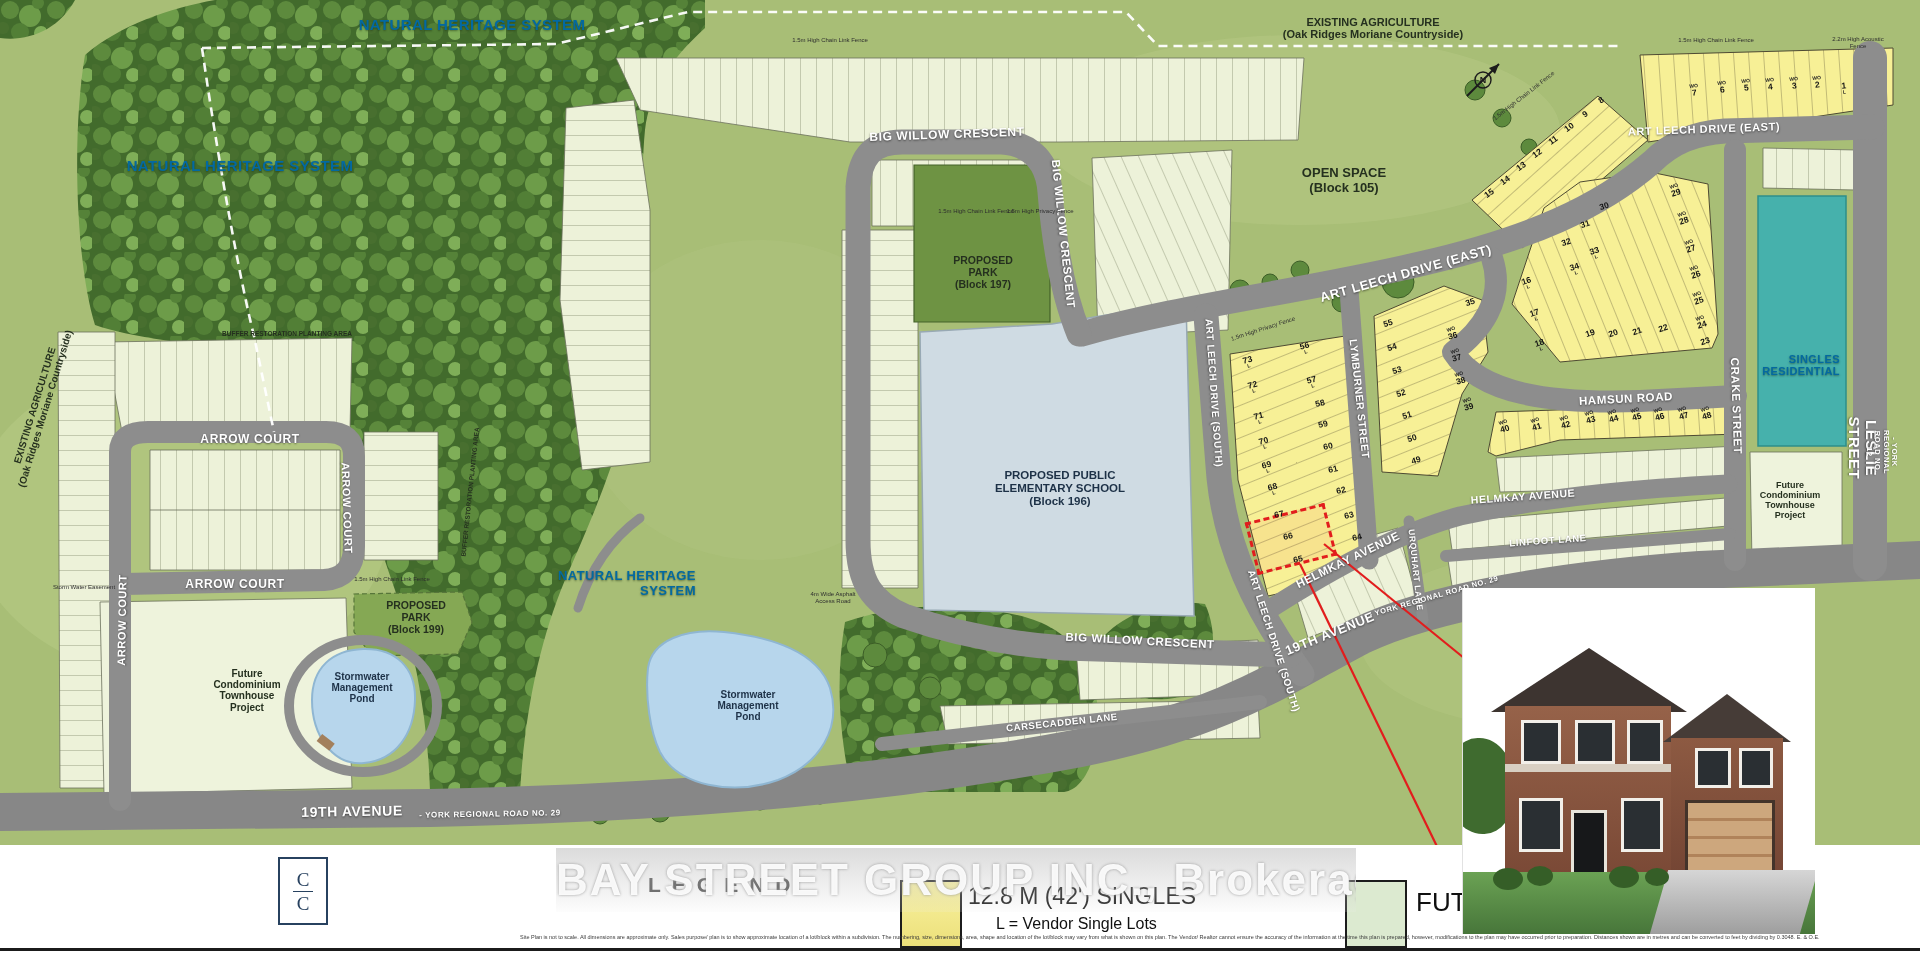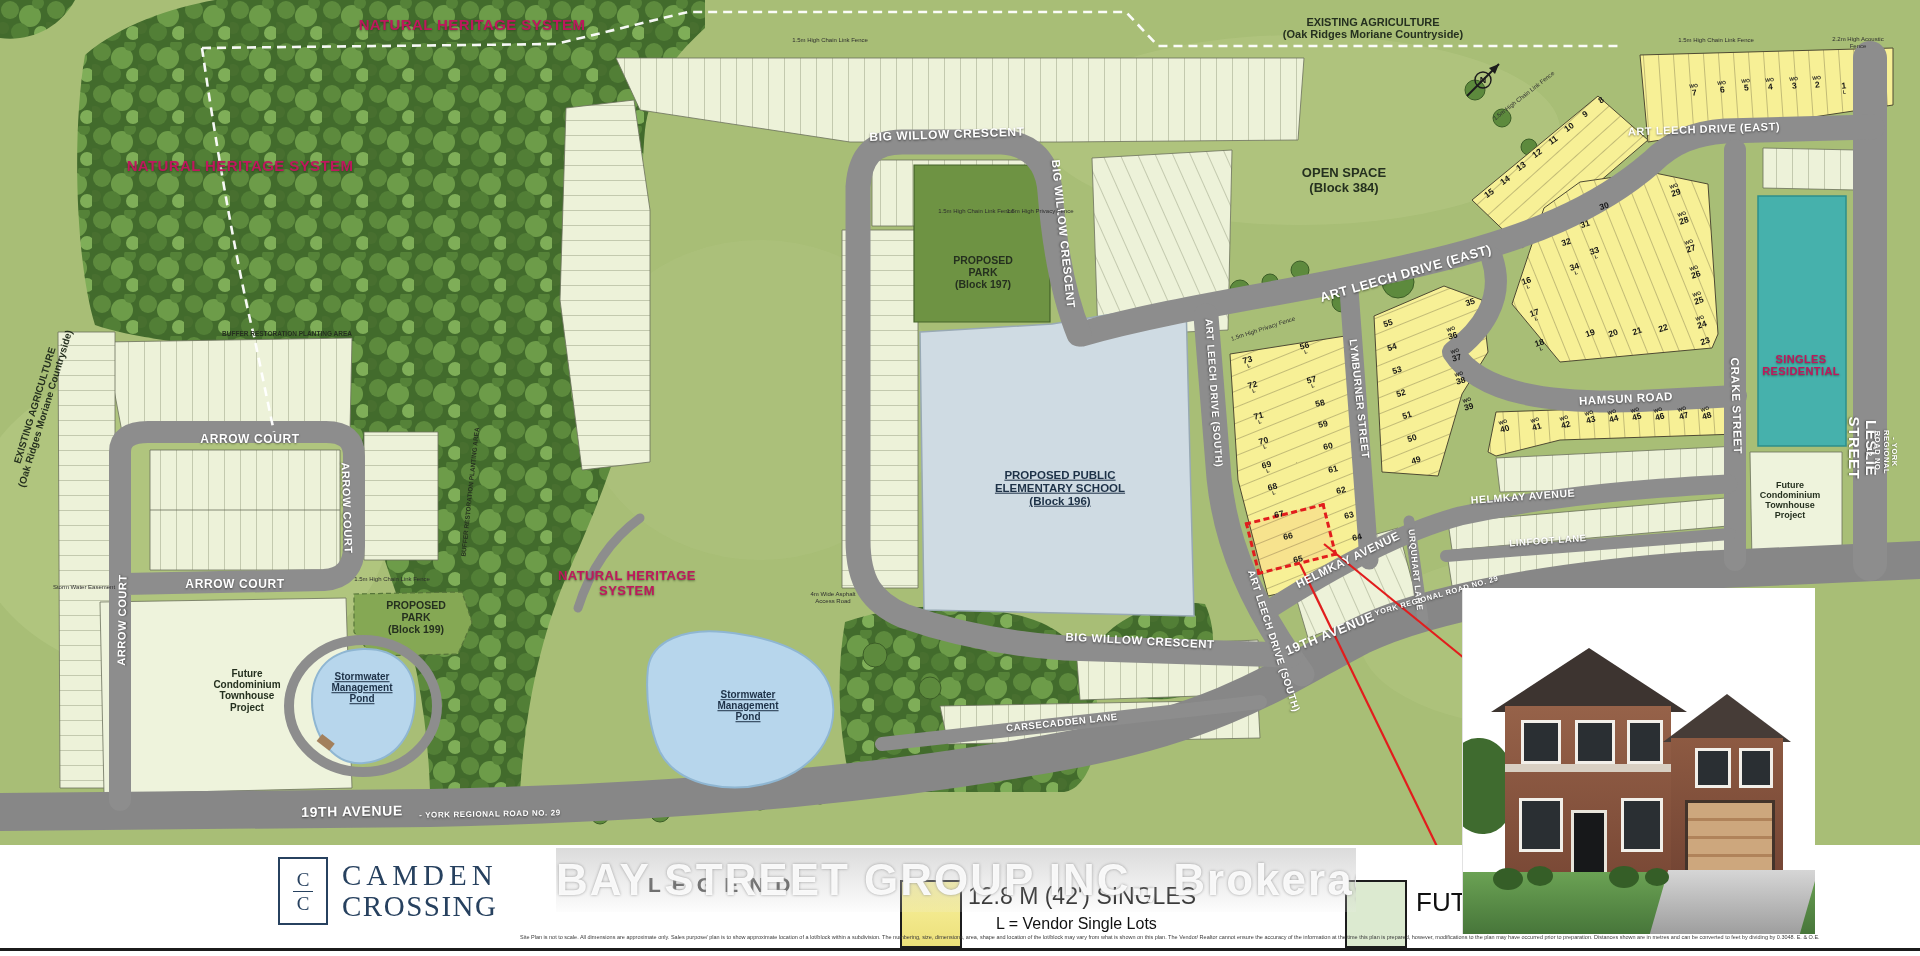--- a/index.html
+++ b/index.html
@@ -1,23 +1,23 @@
 <!DOCTYPE html>
 <html><head>
 <meta charset="utf-8">
 <style>
   html,body{margin:0;padding:0;background:#fff;}
   #stage{position:relative;width:1920px;height:956px;overflow:hidden;
          font-family:"Liberation Sans", sans-serif;background:#fff;}
   #mapsvg{position:absolute;left:0;top:0;z-index:5;}
   
   .lbl{position:absolute;z-index:18;white-space:pre-line;text-align:center;line-height:1.12;pointer-events:none;}
-  .lw{color:#be185d;font-weight:bold;text-shadow:0 1px 2px rgba(30,50,20,.55);letter-spacing:.4px;}
+  .lw{color:#0369a1;font-weight:bold;text-shadow:0 1px 2px rgba(30,50,20,.55);letter-spacing:.4px;text-align:right;}
   .ld{color:#25301f;font-weight:bold;}
-  .ln{color:#1d3147;font-weight:bold;text-decoration:underline;}
+  .ln{color:#1d3147;font-weight:bold;}
   .lr{color:#fff;font-weight:bold;letter-spacing:.6px;text-shadow:0 1px 2px rgba(0,0,0,.5);}
   .lf{color:#2e2e2e;font-weight:normal;}
   
   .lot{position:absolute;z-index:18;color:#151515;font-weight:bold;text-align:center;line-height:.95;pointer-events:none;}
   .lot .mk{display:block;font-size:5px;font-weight:bold;color:#222;}
   
   #lot66box{position:absolute;z-index:16;border:3px dashed #e21d1d;background:rgba(255,60,40,.07);}
   
   #photo{position:absolute;left:1462px;top:588px;width:352px;height:346px;background:#fff;
          z-index:30;overflow:hidden;border-left:1px solid #e2e2e2;}
@@ -232,21 +232,21 @@
   <div id="labels">
       <div class="lbl lw" style="left: 472px; top: 25px; font-size: 15px; transform: translate(-50%, -50%) rotate(0deg);">NATURAL HERITAGE SYSTEM</div>
       <div class="lbl lw" style="left: 240px; top: 166px; font-size: 15px; transform: translate(-50%, -50%) rotate(0deg);">NATURAL HERITAGE SYSTEM</div>
       <div class="lbl lw" style="left: 627px; top: 584px; font-size: 13px; transform: translate(-50%, -50%) rotate(0deg);">NATURAL HERITAGE
 SYSTEM</div>
       <div class="lbl ld" style="left: 1373px; top: 28px; font-size: 11px; transform: translate(-50%, -50%) rotate(0deg);">EXISTING AGRICULTURE
 (Oak Ridges Moriane Countryside)</div>
       <div class="lbl ld" style="left: 40px; top: 407px; font-size: 10px; transform: translate(-50%, -50%) rotate(-73deg);">EXISTING AGRICULTURE
 (Oak Ridges Moriane Countryside)</div>
       <div class="lbl ld" style="left: 1344px; top: 181px; font-size: 13px; transform: translate(-50%, -50%) rotate(0deg);">OPEN SPACE
-(Block 384)</div>
+(Block 105)</div>
       <div class="lbl ld" style="left: 983px; top: 273px; font-size: 10.5px; transform: translate(-50%, -50%) rotate(0deg);">PROPOSED
 PARK
 (Block 197)</div>
       <div class="lbl ln" style="left: 1060px; top: 488px; font-size: 11.5px; transform: translate(-50%, -50%) rotate(0deg);">PROPOSED PUBLIC
 ELEMENTARY SCHOOL
 (Block 196)</div>
       <div class="lbl ld" style="left: 416px; top: 618px; font-size: 10.5px; transform: translate(-50%, -50%) rotate(0deg);">PROPOSED
 PARK
 (Block 199)</div>
       <div class="lbl ld" style="left: 247px; top: 690px; font-size: 10px; transform: translate(-50%, -50%) rotate(0deg);">Future
@@ -409,24 +409,20 @@
     <span>BAY STREET GROUP INC., Brokerage</span>
   </div>
 
   <div id="legend">
     <div class="brand">
       <div class="mono">
         <span>C</span>
         <span class="bar"></span>
         <span>C</span>
       </div>
-      <div class="bname">
-        <div class="l1">CAMDEN</div>
-        <div class="l2">CROSSING</div>
-      </div>
     </div>
     <div class="heading">LEGEND</div>
     <div class="sw" id="sw1"></div>
     <div id="li1a">12.8 M (42') SINGLES</div>
     <div id="li1b">L = Vendor Single Lots</div>
     <div class="sw" id="sw2"></div>
     <div id="li2a">FUTU</div>
   </div>
 
   <div id="disclaimer">Site Plan is not to scale. All dimensions are approximate only. Sales purpose/ plan is to show approximate location of a lot/block within a subdivision. The numbering, size, dimensions, area, shape and location of the lot/block may vary from what is shown on this plan. The Vendor/ Realtor cannot ensure the accuracy of the information at the time this plan is prepared, however, modifications to the plan may have occurred prior to preparation. Distances shown are in metres and can be converted to feet by dividing by 0.3048. E. &amp; O.E.</div>

